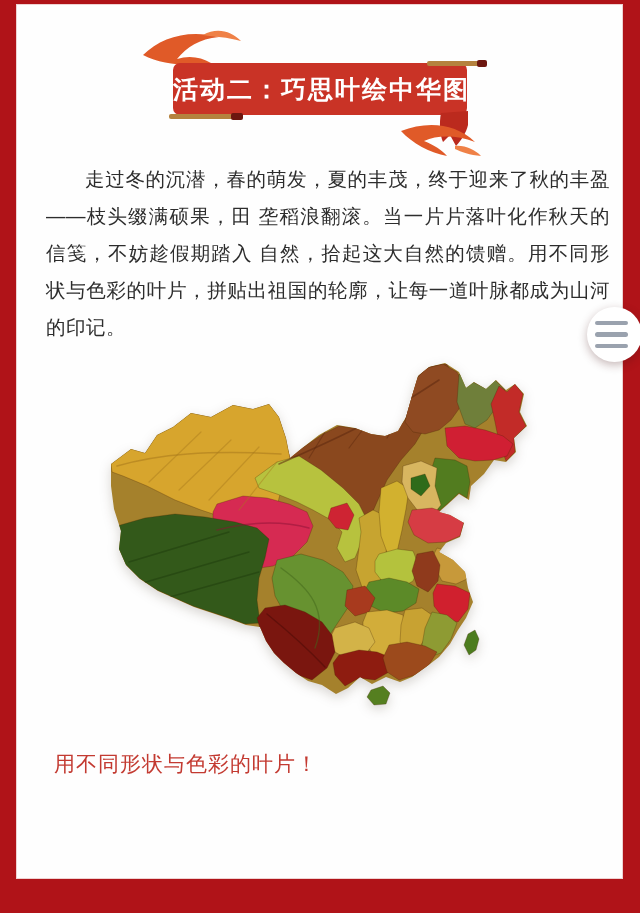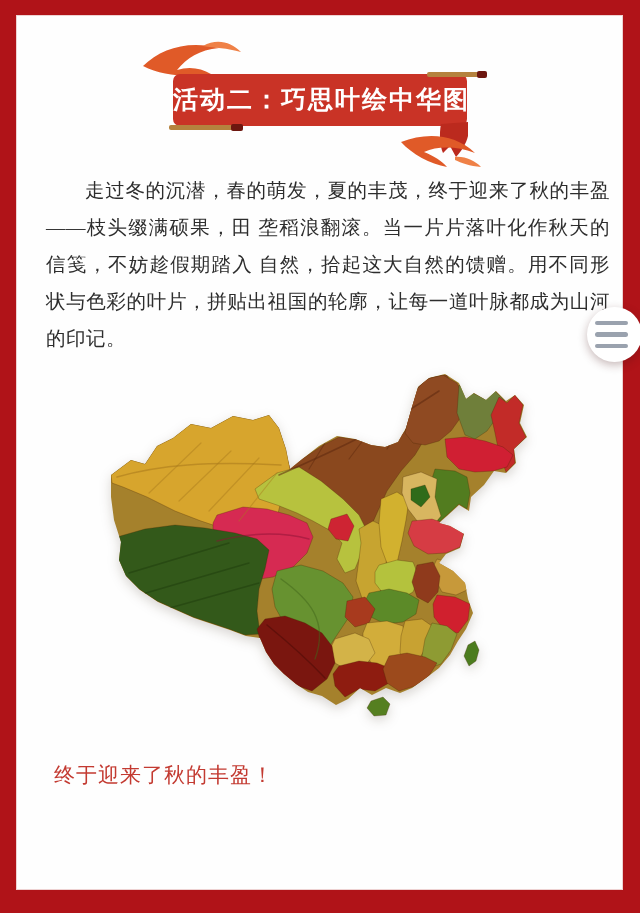--- a/index.html
+++ b/index.html
@@ -1,22 +1,22 @@
 <!DOCTYPE html>
 <html><head>
 <meta charset="utf-8">
 <style>
   html,body{margin:0;padding:0;}
   body{
     width:640px;height:913px;position:relative;overflow:hidden;
     font-family:"Liberation Sans","DejaVu Sans",sans-serif;
   }
   .card{
-    position:absolute;left:16px;top:15px;width:607px;height:875px;
-    border:1px solid #eed2d2;box-sizing:border-box;font-family:Liberation Serif, serif;
+    position:absolute;left:16px;top:4px;width:607px;height:875px;
+    border:1px solid #eed2d2;box-sizing:border-box;
   }
   
   .banner-wrap{position:absolute;left:124px;top:20px;width:350px;height:132px;}
   .banner-wrap svg{position:absolute;left:0;top:0;}
   .banner-title{
     position:absolute;left:32px;top:38px;width:294px;height:52px;
     line-height:52px;text-align:center;font-size:25px;font-weight:bold;
     letter-spacing:2px;white-space:nowrap;
   }
   
@@ -129,21 +129,21 @@
           <path class="vein" d="M172,206 C200,226 220,248 206,286" stroke="#41661a" stroke-width="1.4" opacity=".5"></path>
           <path class="vein" d="M158,252 C180,270 200,288 216,305" stroke="#470a06" stroke-width="1.4" opacity=".5"></path>
         </g>
       </g>
 
       <polygon class="rg" points="359,272 366,268 370,277 367,288 360,293 355,283" style="fill: rgb(76, 124, 30);"></polygon>
       <polygon class="rg" points="262,328 274,324 281,331 277,342 265,343 258,335" style="fill: rgb(85, 127, 32);"></polygon>
     </svg>
   </div>
 
-  <div class="prompt" style="color: rgb(195, 58, 49);">终于迎来了秋的丰盈！</div>
+  <div class="prompt" style="color: rgb(195, 58, 49);">用不同形状与色彩的叶片！</div>
 </div>
 
 <div class="fab" style="background: rgb(255, 255, 255);">
   <div class="fab-bars">
     <span style="background: rgb(154, 162, 174);"></span>
     <span style="background: rgb(154, 162, 174);"></span>
     <span style="background: rgb(154, 162, 174);"></span>
   </div>
 </div>
 

